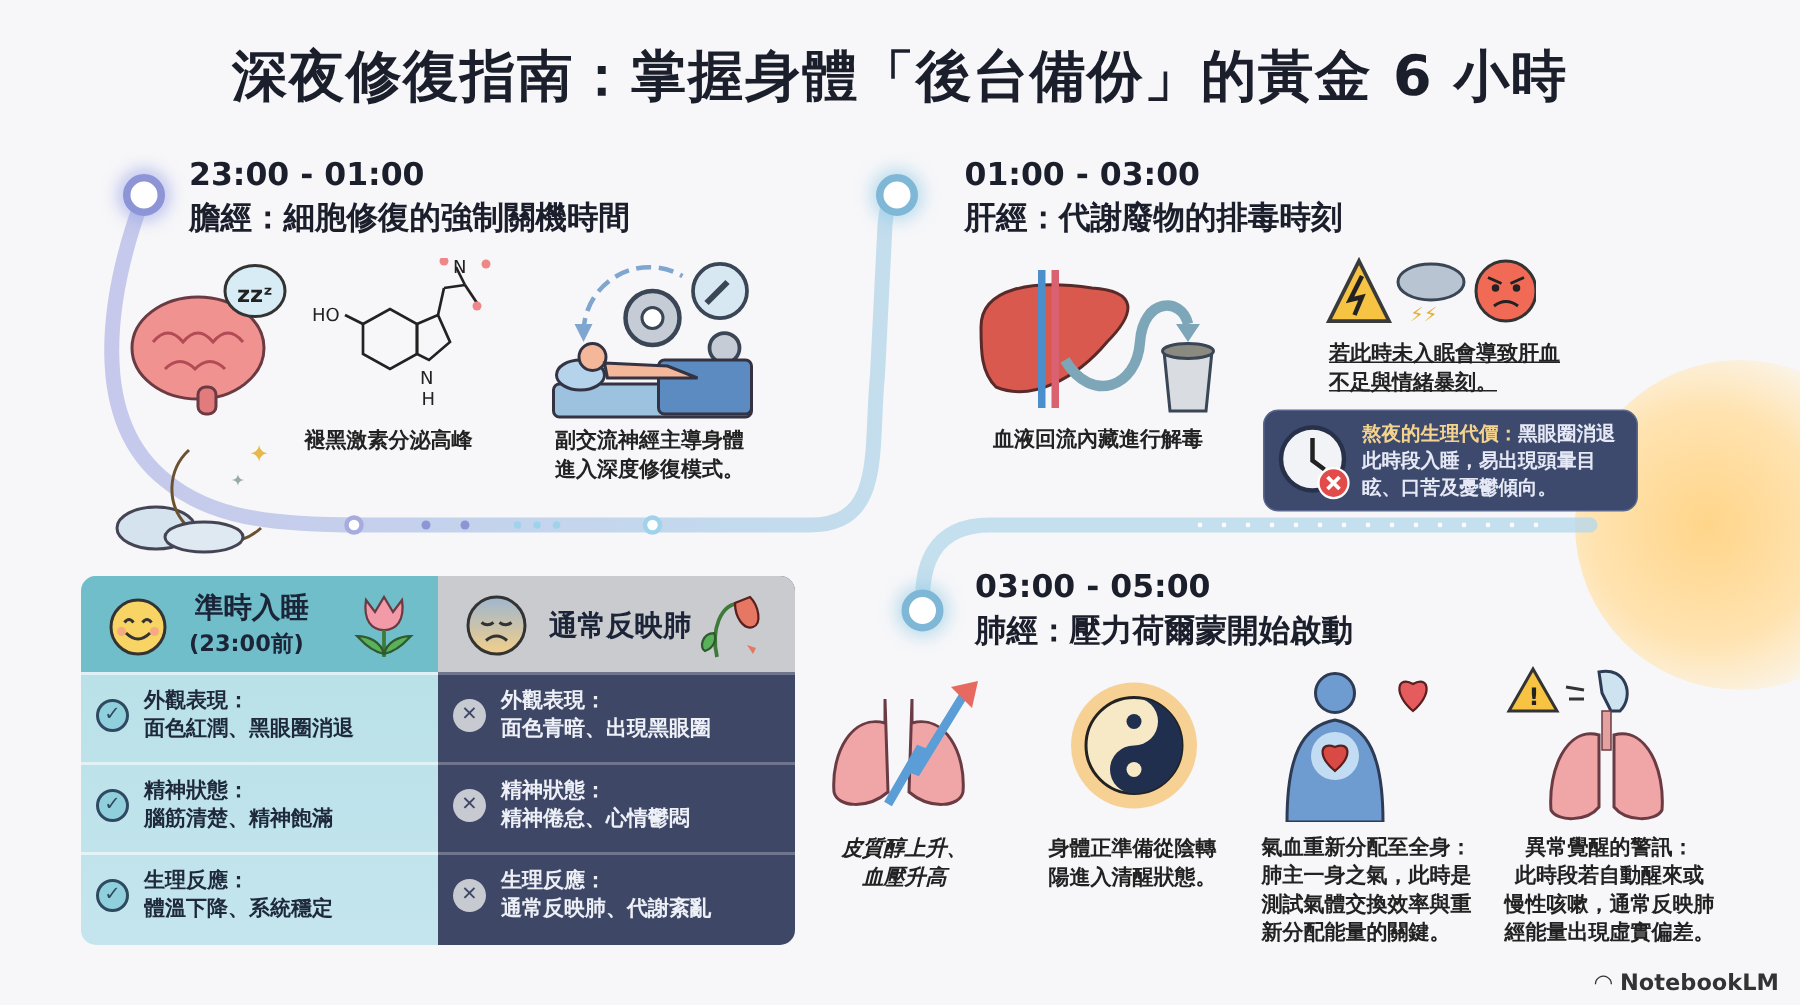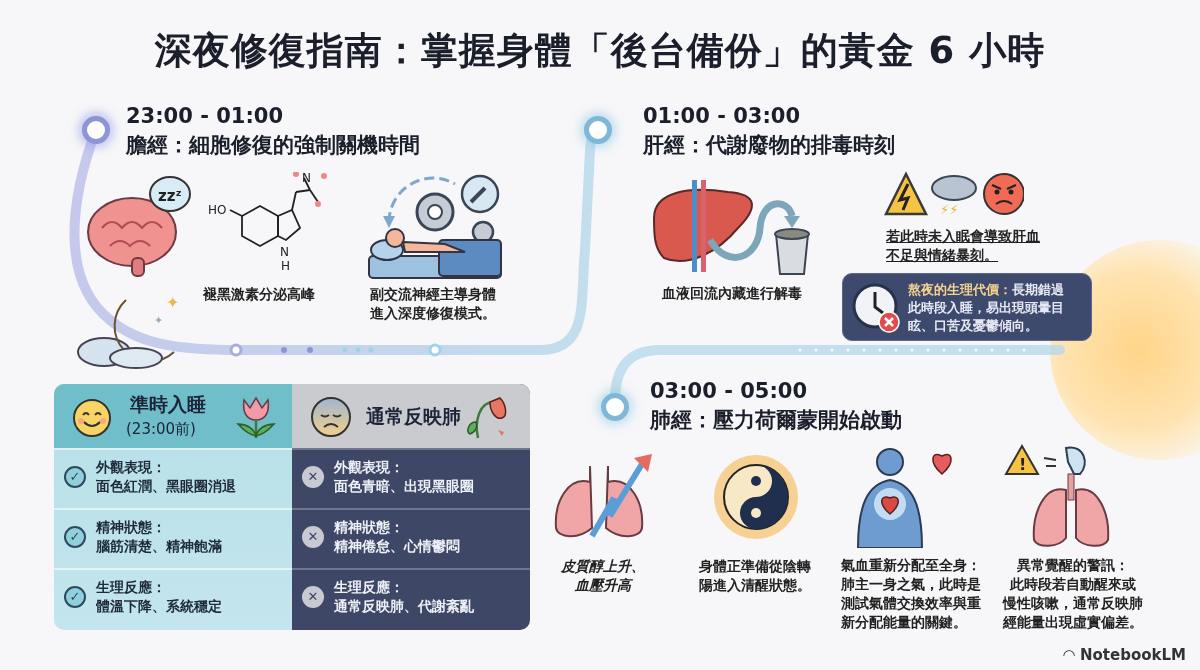--- a/index.html
+++ b/index.html
@@ -40,21 +40,21 @@
   .warn-text .hl { color: #f4d38f; }
   
   .compare { position: absolute; left: 54px; top: 384px; width: 476px; height: 246px; border-radius: 10px; overflow: hidden; }
   .col { position: absolute; top: 0; height: 246px; width: 238px; }
   .col.good { left: 0; background: linear-gradient(180deg,#b6dfe6,#c4e5ee); }
   .col.bad { left: 238px; background: #3f4766; }
   .col-head { position: absolute; left: 0; top: 0; width: 238px; height: 64px; }
   .col.good .col-head { background: #6fbec9; }
   .col.bad .col-head { background: #c9cbcf; }
   .head-label { position: absolute; font-size: 19px; font-weight: bold; color: #1c2438; white-space: nowrap; }
-  .head-sub { position: absolute; font-size: 15px; font-weight: normal; color: #1c2438; }
+  .head-sub { position: absolute; font-size: 15px; font-weight: bold; color: #1c2438; }
   .row { position: absolute; left: 0; width: 238px; height: 60px; border-top: 2px solid rgba(255,255,255,0.55); }
   .row .rlabel { position: absolute; left: 42px; top: 8px; font-size: 14px; font-weight: bold; line-height: 19px; white-space: nowrap; }
   .col.good .rlabel { color: #1e2a3c; }
   .col.bad .rlabel { color: #eef0f7; }
   .row .mark { position: absolute; left: 10px; top: 16px; width: 22px; height: 22px; border-radius: 50%; font-size: 13px; text-align: center; line-height: 18px; font-weight: bold; }
   .col.good .mark { border: 2px solid #2f4a60; background: #8fd0dc; color: #2f4a60; }
   .col.bad .mark { background: #c8cad2; color: #3f4766; line-height: 22px; }
   .brand { position: absolute; right: 14px; bottom: 6px; font-size: 15px; color: #333; font-weight: bold; }
 </style>
 </head>
@@ -188,21 +188,21 @@
 不足與情緒暴刻。</span></div>
 
 <div class="warn-box">
   <svg class="icon" style="left:8px;top:8px;" width="52" height="54">
     <circle cx="24" cy="24" r="21" fill="#f2f3f6" stroke="#27324a" stroke-width="3"></circle>
     <path d="M24 10 L24 25 L32 31" stroke="#222" stroke-width="3" fill="none"></path>
     <circle cx="38" cy="40" r="10" fill="#e34a4a" stroke="#fff" stroke-width="1.5"></circle>
     <path d="M34 36 l8 8 M42 36 l-8 8" stroke="#fff" stroke-width="2.5"></path>
   </svg>
   <div class="warn-text">
-    <div><span class="hl">熬夜的生理代價：</span><span>長期錯過</span></div>
+    <div><span class="hl">熬夜的生理代價：</span><span>黑眼圈消退</span></div>
     <div>此時段入睡，易出現頭暈目</div>
     <div>眩、口苦及憂鬱傾向。</div>
   </div>
 </div>
 
 <div class="node teal" style="left:601px;top:393px;"></div>
 <div class="sec-time" style="left:650px;top:379px;">03:00 - 05:00</div>
 <div class="sec-head" style="left:650px;top:406px;">肺經：壓力荷爾蒙開始啟動</div>
 
 <svg class="icon" style="left:548px;top:452px;" width="110" height="90">

